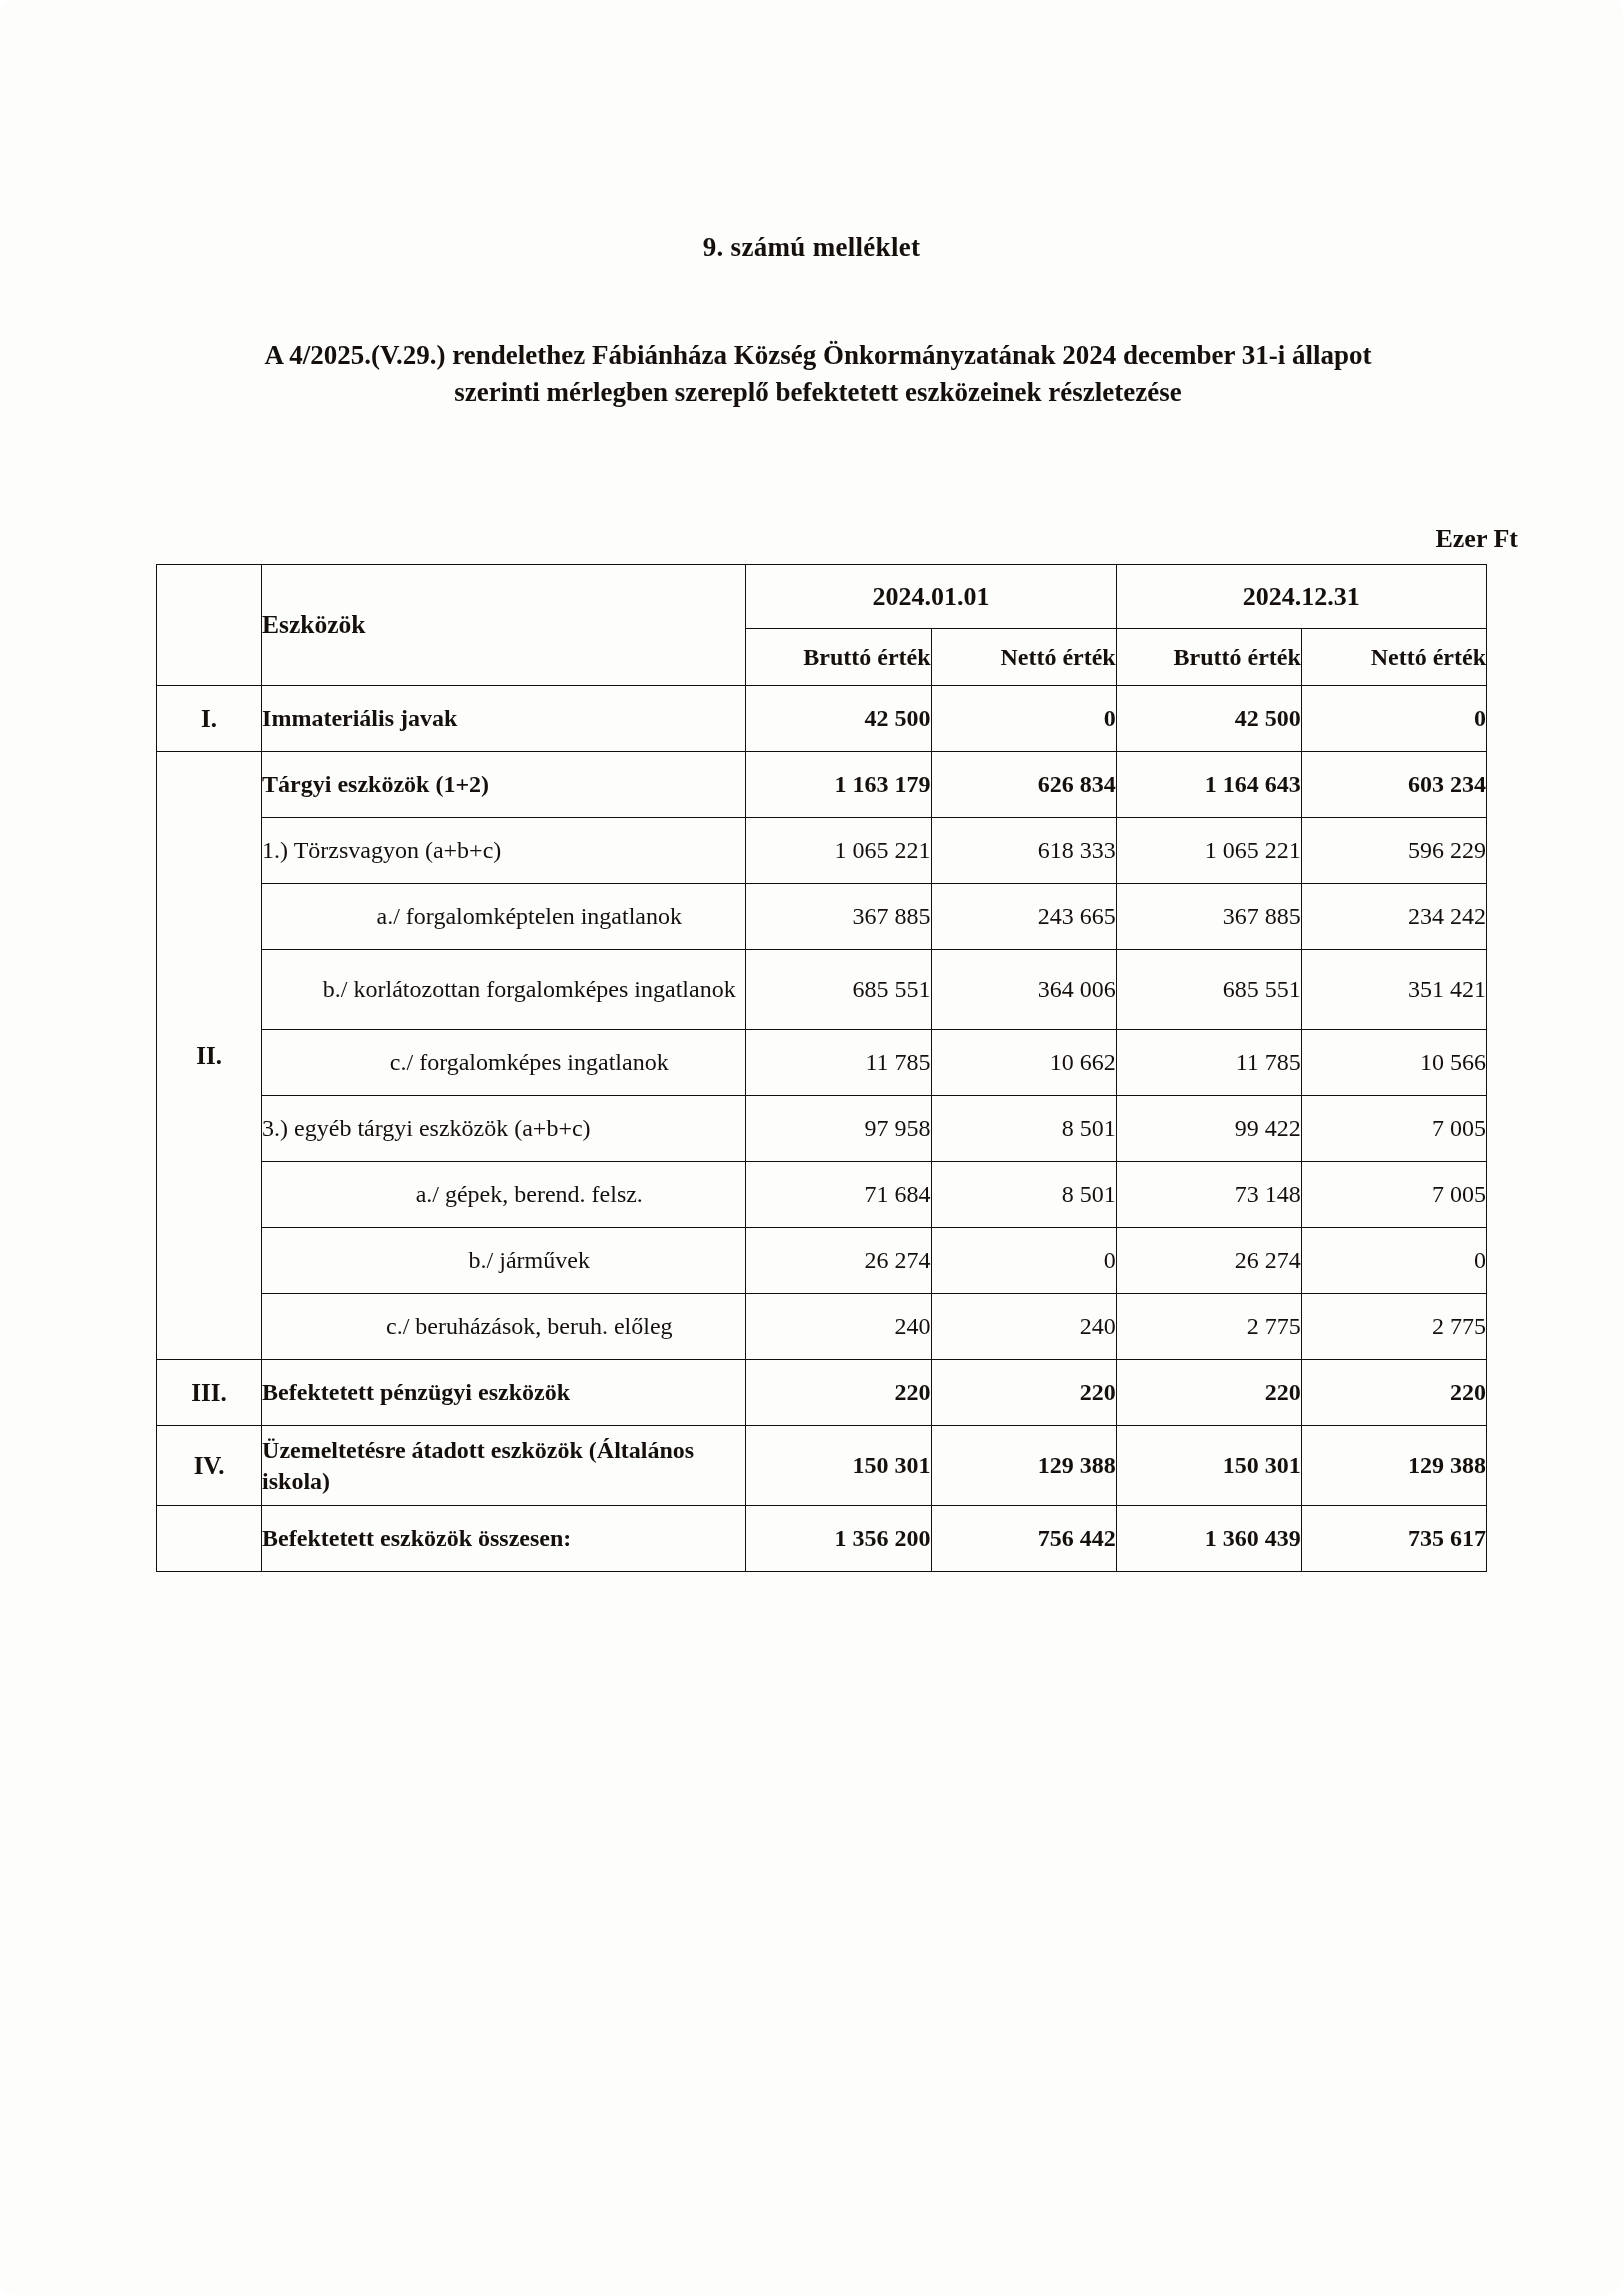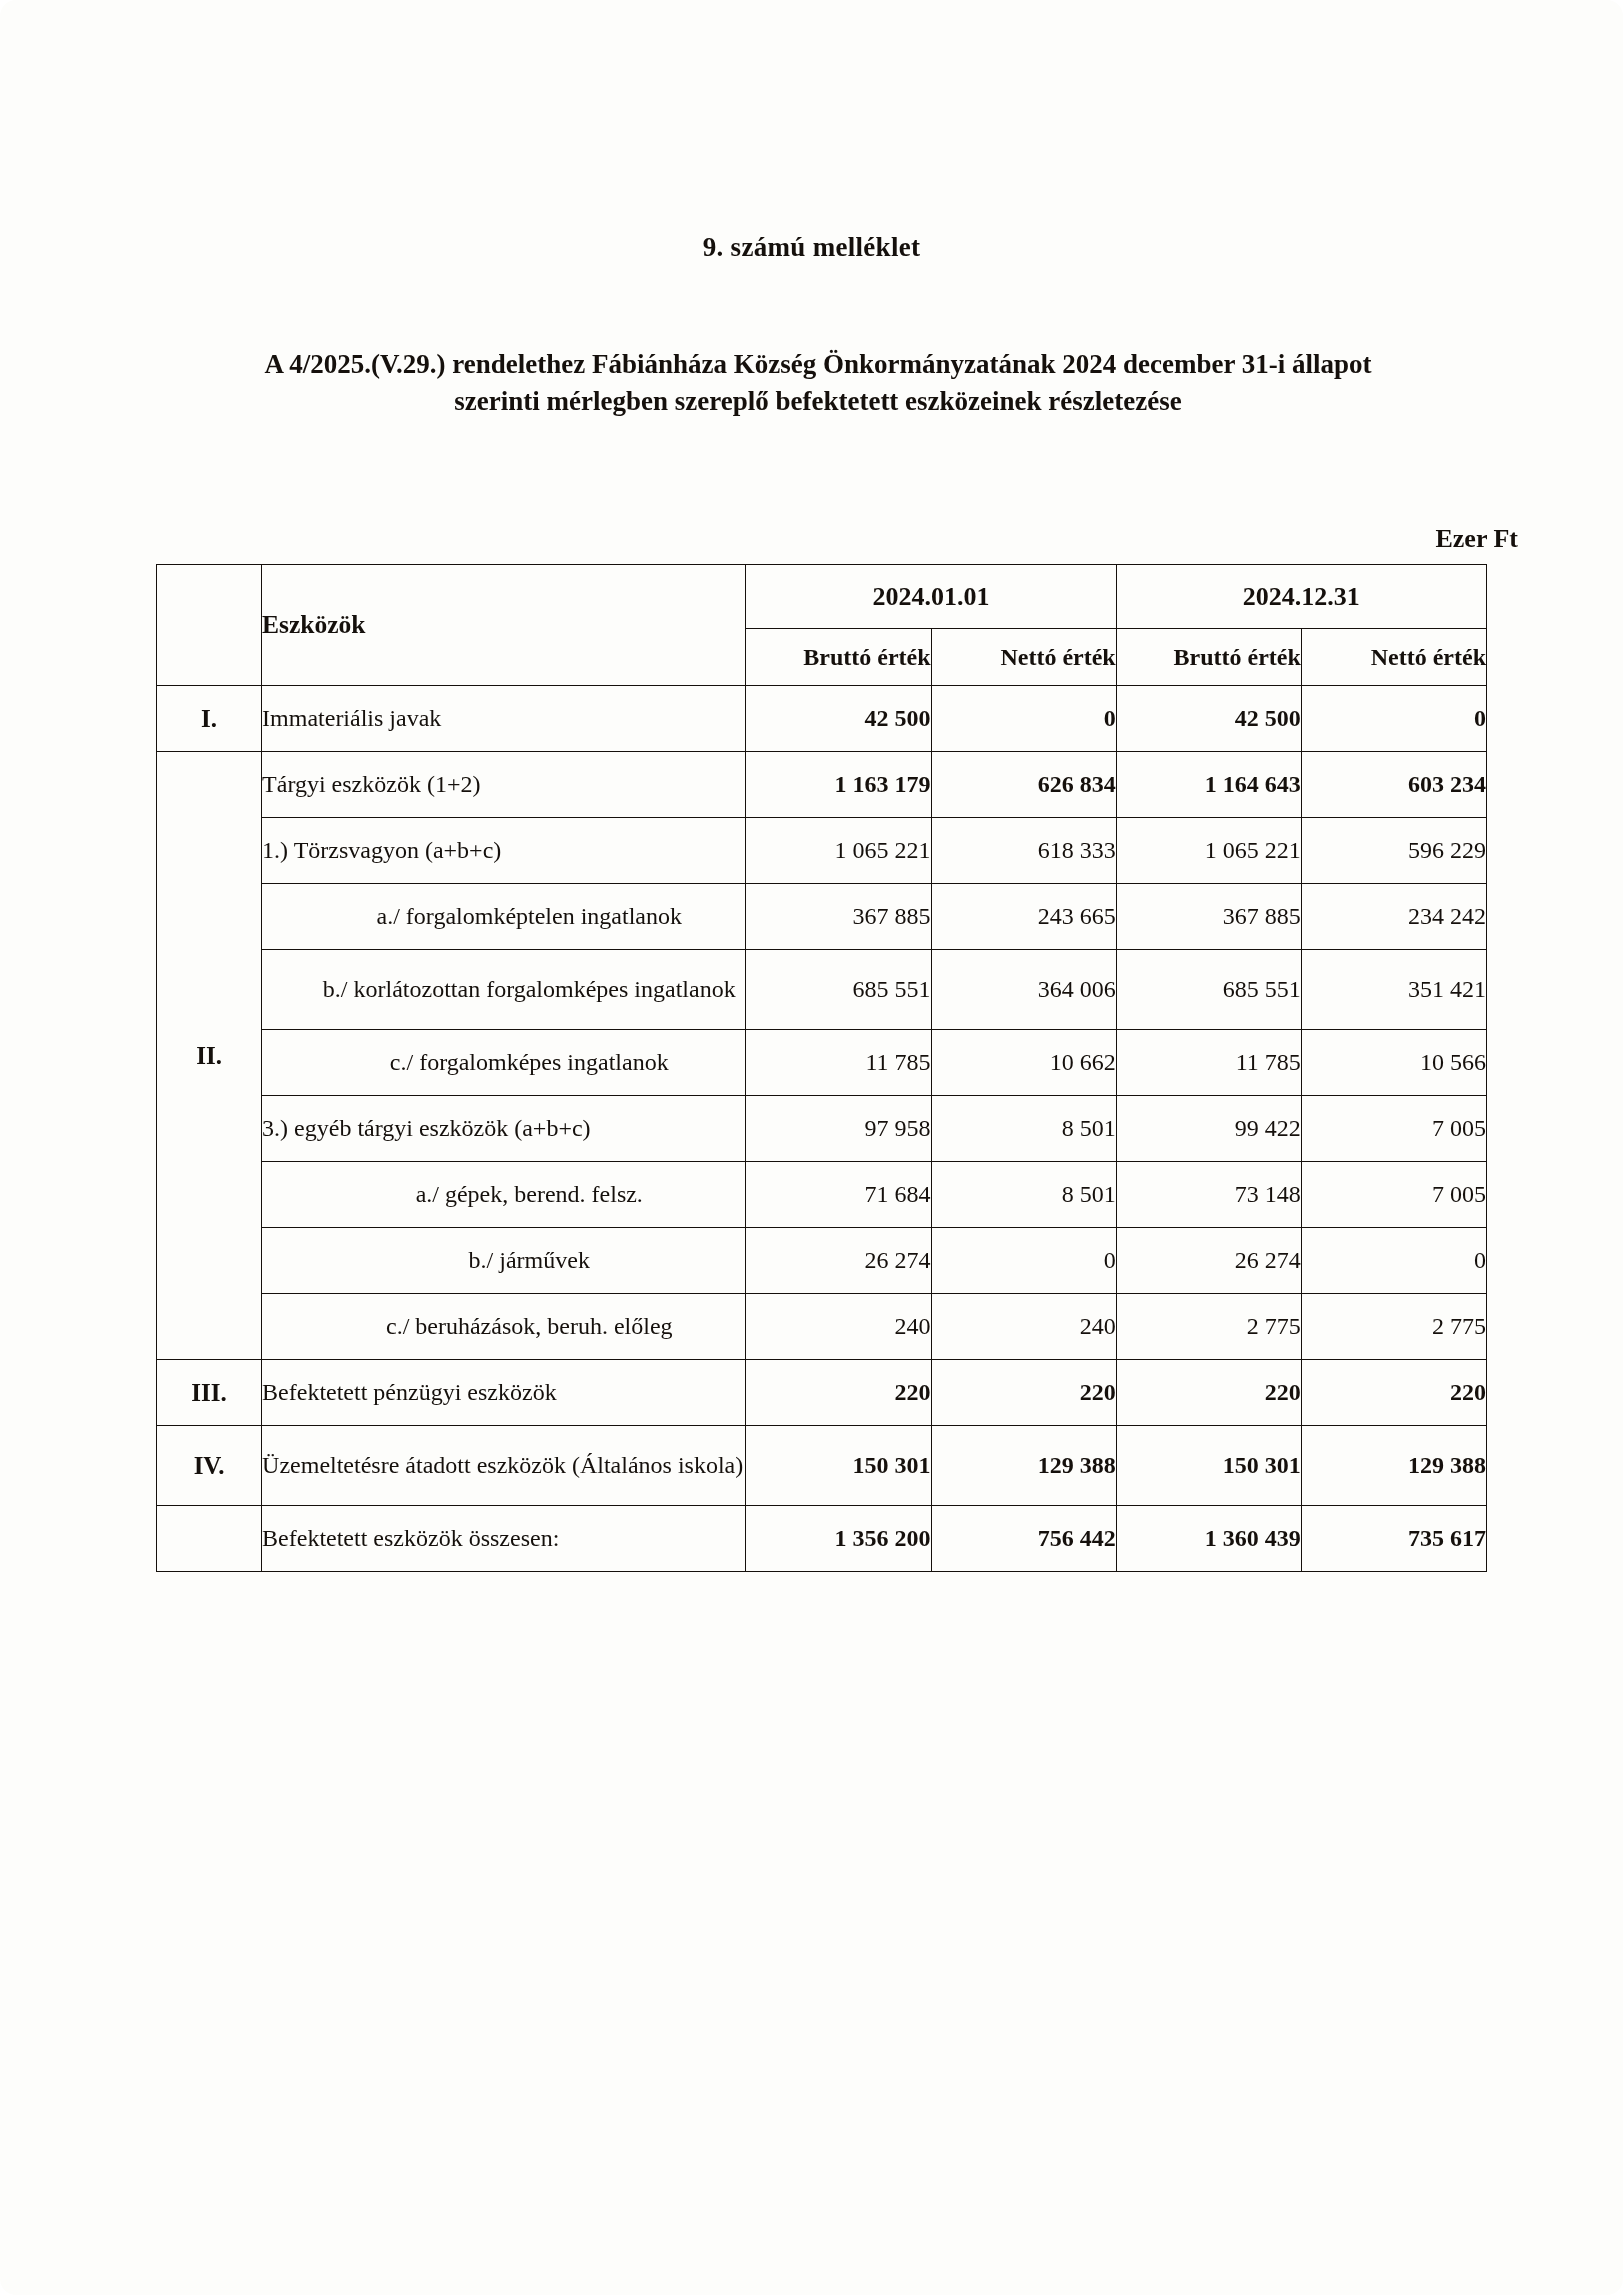--- a/index.html
+++ b/index.html
@@ -28,21 +28,21 @@
     top: 232px;
     left: 0;
     width: 1623px;
     text-align: center;
     font-size: 27px;
     font-weight: bold;
     letter-spacing: 0.3px;
   }
   .subtitle-block {
     position: absolute;
-    top: 346px;
+    top: 337px;
     left: 160px;
     width: 1316px;
     text-align: center;
     font-size: 27px;
     font-weight: bold;
     line-height: 1.38;
   }
   .subtitle-line1 {
     display: block;
     white-space: nowrap;
@@ -82,21 +82,21 @@
     font-size: 25px;
     font-weight: bold;
     font-family: "Liberation Serif", serif;
   }
   .cell-name {
     text-align: left;
     padding: 6.5px 3.9px 6.5px 11.8px;
     font-size: 24px;
     line-height: 1.26;
   }
-  .cell-name.bold { font-weight: normal; margin-left: 40px; }
+  .cell-name.bold { font-weight: bold; margin-left: 40px; }
   .cell-name.ind2 { padding-left: 51px; text-align: center; }
   .cell-num {
     text-align: right;
     padding: 6.5px 10.5px 6.5px 3.9px;
     font-size: 24px;
     white-space: nowrap;
   }
   .cell-num.bold { font-weight: bold; }
 
   .hdr-period {

